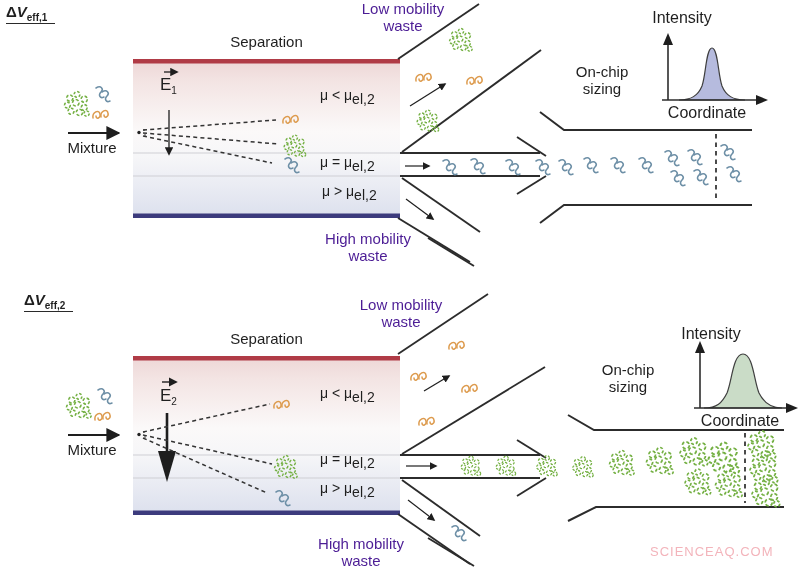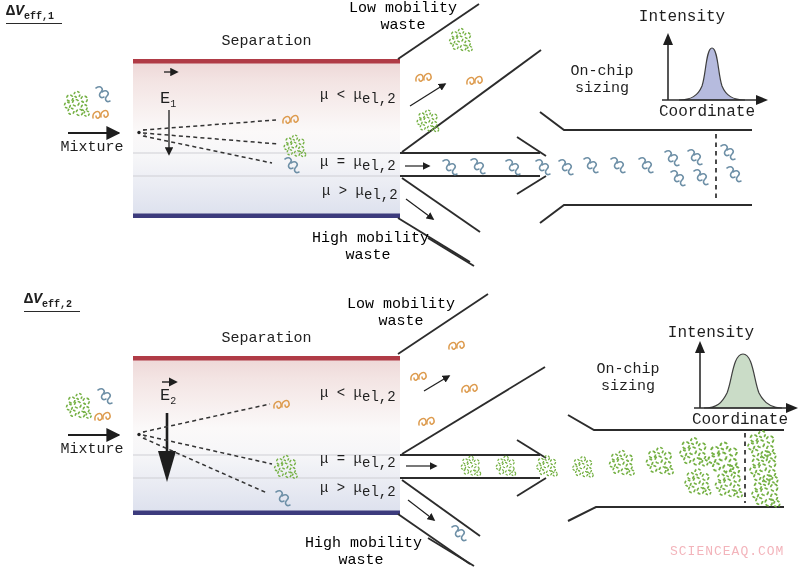--- a/index.html
+++ b/index.html
@@ -1,21 +1,21 @@
 <!DOCTYPE html>
 <html><head>
 <meta charset="utf-8">
 <style>
   html,body{margin:0;padding:0;background:#fff}
   .fig{position:relative;width:800px;height:571px;background:#fff;overflow:hidden;
-       font-family:Liberation Mono, monospace;color:#1f1f1f}
+       font-family:Liberation Sans, sans-serif;color:#1f1f1f}
   .fig svg{position:absolute;left:0;top:0}
   .lbl{position:absolute;white-space:nowrap;font-size:15px;line-height:17px}
   .center{text-align:center}
-  .gray{color:#000000}
+  .gray{color:#4c1d95}
   .mu{font-size:14px}
   .mu sub{font-size:14px}
   sub{font-size:10px;line-height:0}
   .it{font-style:italic}
   .dv{font-size:15px;border-bottom:1.5px solid #2a2a2a;padding:0 8px 3px 0}
   .dv sub{font-size:10px;font-weight:bold}
   .dv span{font-weight:bold}
   .elabel{font-size:17px}
   .axis{font-size:16px}
   .wm{position:absolute;font-size:13px;letter-spacing:1px;color:#f3b4bb}
@@ -238,21 +238,21 @@
     <polygon points="786,403 786,413 798,408" fill="#1e1e1e"></polygon>
   </g>
 </svg>
 
 <div class="lbl dv" style="left:6px;top:3px">
   <span>Δ</span><span class="it">V</span><sub>eff,1</sub>
 </div>
 <div class="lbl center" style="left:133px;top:33px;width:267px">
   <span>Separation</span>
 </div>
-<div class="lbl elabel" style="left:160px;top:90px">
+<div class="lbl elabel" style="left:160px;top:76px">
   <span>E</span><sub>1</sub>
 </div>
 <div class="lbl center" style="left:50px;top:139px;width:84px">
   <span>Mixture</span>
 </div>
 <div class="lbl mu" style="left:320px;top:87px">
   <span>μ &lt; μ</span><sub>el,2</sub>
 </div>
 <div class="lbl mu" style="left:320px;top:154px">
   <span>μ = μ</span><sub>el,2</sub>
@@ -312,15 +312,15 @@
   <div>On-chip</div>
       <div>sizing</div>
 </div>
 <div class="lbl center axis" style="left:661px;top:325px;width:100px">
   <span>Intensity</span>
 </div>
 <div class="lbl center axis" style="left:690px;top:412px;width:100px">
   <span>Coordinate</span>
 </div>
 
-<div class="wm" style="left:670px;top:544px">SCIENCEAQ.COM</div>
+<div class="wm" style="left:650px;top:544px">SCIENCEAQ.COM</div>
 
 </div>
 
 </body></html>

